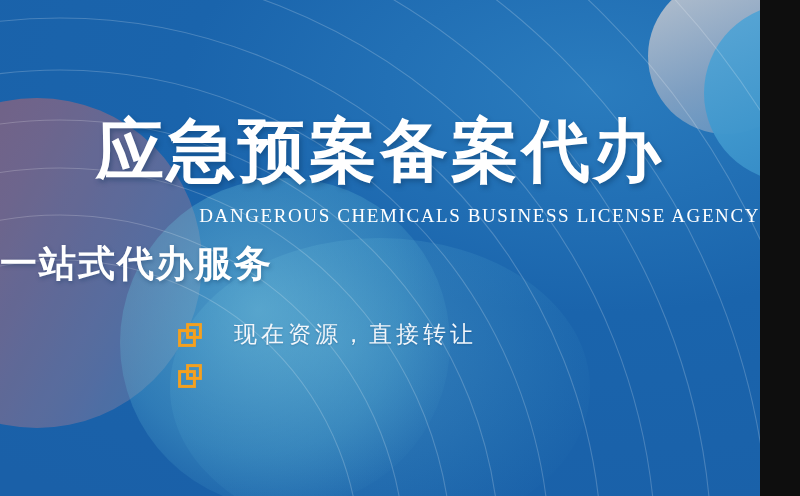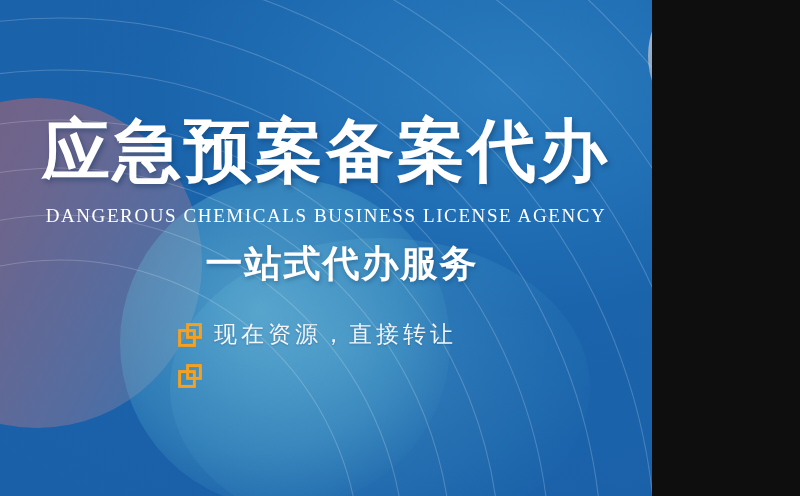--- a/index.html
+++ b/index.html
@@ -2,21 +2,21 @@
 <html><head>
 <meta charset="utf-8">
 <style>
   html, body {
     margin: 0;
     padding: 0;
     background: #0e0e0e;
   }
   #banner {
     position: relative;
-    width: 652px;
+    width: 760px;
     height: 496px;
     overflow: hidden;
     background: #b91c1c;
     font-family: "Liberation Sans", "DejaVu Sans", sans-serif;
     -webkit-font-smoothing: antialiased;
   }
 
   
   .bg-base {
     position: absolute;
@@ -101,55 +101,54 @@
     line-height: 1;
     text-shadow: 2px 3px 5px rgba(9,48,88,0.38);
     white-space: nowrap;
   }
 
   .title-en {
     position: absolute;
     left: 0;
     right: 0;
     top: 206px;
-    text-align: center;
+    text-align: right;
     color: #ffffff;
     font-family: "Liberation Serif", "DejaVu Serif", serif;
     font-size: 19px;
     font-weight: 400;
     letter-spacing: 1.6px;
     line-height: 1;
     white-space: nowrap;
   }
 
   .title-sub {
     position: absolute;
     left: 0;
     right: 0;
     top: 245px;
-    text-align: center;
     color: #ffffff;
     font-size: 37px;
     font-weight: 700;
     letter-spacing: 2px;
     line-height: 1;
     text-shadow: 1px 2px 4px rgba(9,48,88,0.35);
     white-space: nowrap;
-    margin-left: 32px;
   }
 
   .bullets {
     position: absolute;
     left: 178px;
     top: 314px;
   }
   .bullet-row {
     display: flex;
     align-items: center;
     height: 41px;
+    gap: 20px;
   }
   .bullet-icon {
     width: 24px;
     height: 24px;
     flex: 0 0 24px;
     margin-right: 12px;
     position: relative;
   }
   .bullet-icon svg { display: block; }
   .bullet-text {

